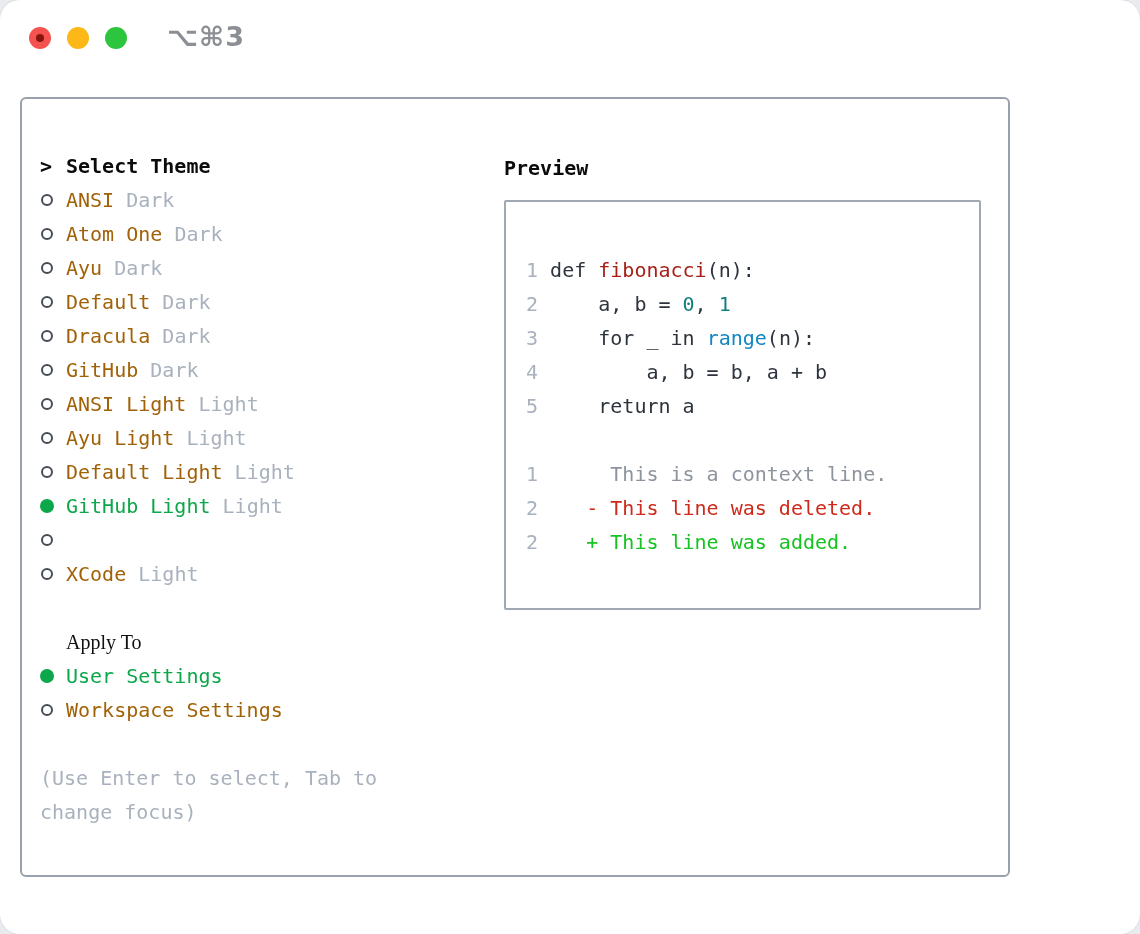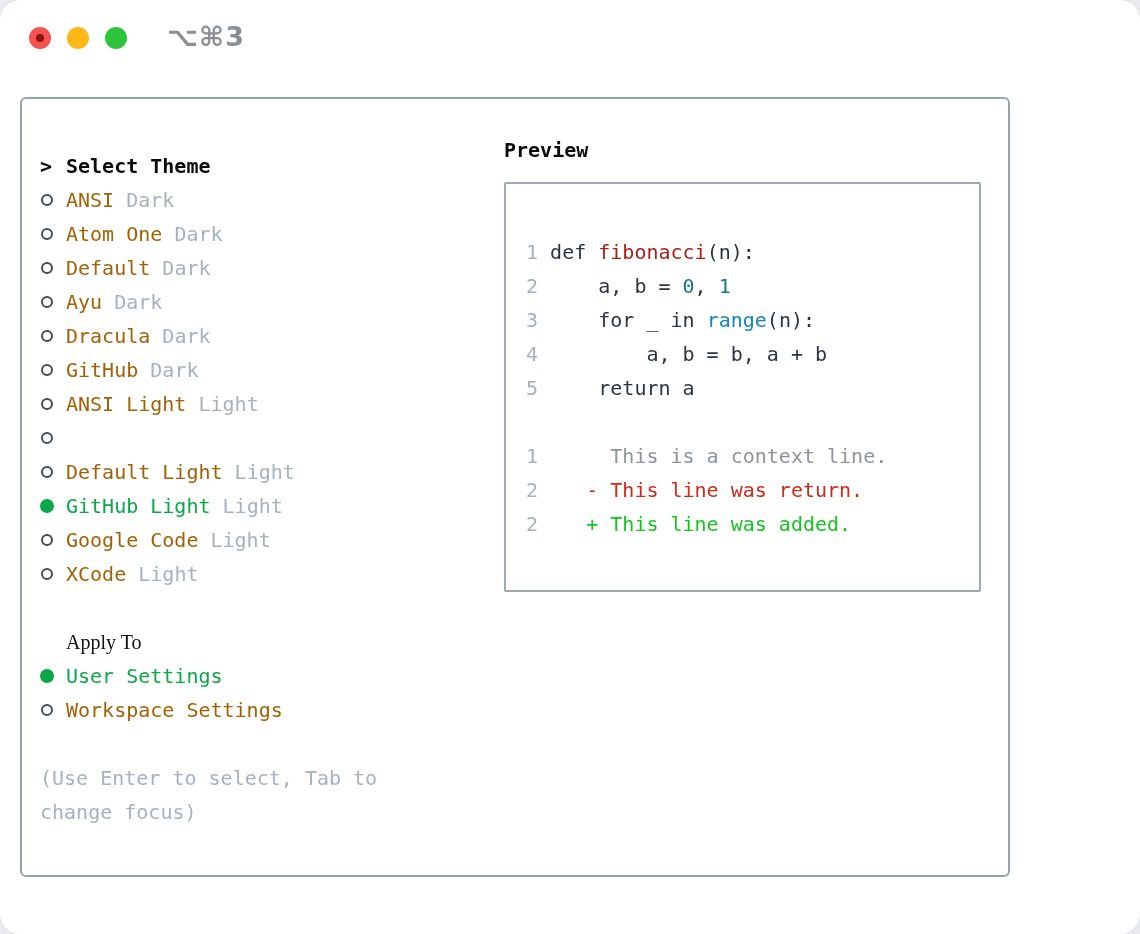--- a/index.html
+++ b/index.html
@@ -41,21 +41,21 @@
   .hdr{font-weight:700;color:#0b0b0b;}
   .hdr2{font-weight:400;color:#101010;font-family:Liberation Serif, serif;}
   .name{color:#a16207;}
   .name.sel{color:var(--selected-green);}
   .tag{color:var(--muted);}
   .gap34{height:34px;}
   .help{
     margin-top:0;width:420px;font-size:20px;line-height:34px;color:var(--muted);
   }
   
-  .right-col{position:absolute;left:482px;top:34px;}
+  .right-col{position:absolute;left:482px;top:52px;}
   .preview-title{font-size:20px;font-weight:700;color:#0b0b0b;height:34px;line-height:34px;}
   .preview-box{
     margin-top:15px;width:477px;height:410px;box-sizing:border-box;
     border:2px solid #a0a8b2;border-radius:2px;background:#fff;
     padding:51px 0 0 20px;overflow:hidden;
   }
   .code-line{height:34px;line-height:34px;font-size:20px;white-space:pre;}
   .tk-lineno{color:var(--muted);}
   .tk-code{color:var(--code-text);}
   .tk-func{color:var(--function-red);}
@@ -82,29 +82,29 @@
   <div class="panel">
 
     <div class="left-col">
       <div class="row">
         <span class="prefix caret">&gt;</span>
         <span class="hdr">Select Theme</span>
       </div>
       <div id="theme-list">
           <div class="row"><span class="prefix"><span class="ring"></span></span><span><span class="name">ANSI</span> <span class="tag">Dark</span></span></div>
           <div class="row"><span class="prefix"><span class="ring"></span></span><span><span class="name">Atom One</span> <span class="tag">Dark</span></span></div>
+          <div class="row"><span class="prefix"><span class="ring"></span></span><span><span class="name">Ayu</span> <span class="tag">Dark</span></span></div>
           <div class="row"><span class="prefix"><span class="ring"></span></span><span><span class="name">Default</span> <span class="tag">Dark</span></span></div>
-          <div class="row"><span class="prefix"><span class="ring"></span></span><span><span class="name">Ayu</span> <span class="tag">Dark</span></span></div>
           <div class="row"><span class="prefix"><span class="ring"></span></span><span><span class="name">Dracula</span> <span class="tag">Dark</span></span></div>
           <div class="row"><span class="prefix"><span class="ring"></span></span><span><span class="name">GitHub</span> <span class="tag">Dark</span></span></div>
           <div class="row"><span class="prefix"><span class="ring"></span></span><span><span class="name">ANSI Light</span> <span class="tag">Light</span></span></div>
-          <div class="row"><span class="prefix"><span class="ring"></span></span></div>
+          <div class="row"><span class="prefix"><span class="ring"></span></span><span><span class="name">Ayu Light</span> <span class="tag">Light</span></span></div>
           <div class="row"><span class="prefix"><span class="ring"></span></span><span><span class="name">Default Light</span> <span class="tag">Light</span></span></div>
           <div class="row"><span class="prefix"><span class="ring filled"></span></span><span><span class="name sel">GitHub Light</span> <span class="tag">Light</span></span></div>
-          <div class="row"><span class="prefix"><span class="ring"></span></span><span><span class="name">Google Code</span> <span class="tag">Light</span></span></div>
+          <div class="row"><span class="prefix"><span class="ring"></span></span></div>
           <div class="row"><span class="prefix"><span class="ring"></span></span><span><span class="name">XCode</span> <span class="tag">Light</span></span></div>
         </div>
 
       <div class="gap34"></div>
 
       <div class="row">
         <span class="prefix"></span>
         <span class="hdr2">Apply To</span>
       </div>
       <div id="apply-list">
@@ -120,19 +120,19 @@
     <div class="right-col">
       <div class="preview-title">Preview</div>
       <div class="preview-box" id="preview-box">
           <div class="code-line"><span class="tk-lineno">1</span><span class="tk-code"> </span><span class="tk-code">def </span><span class="tk-func">fibonacci</span><span class="tk-code">(n):</span></div>
           <div class="code-line"><span class="tk-lineno">2</span><span class="tk-code">     a, b = </span><span class="tk-number">0</span><span class="tk-code">, </span><span class="tk-number">1</span></div>
           <div class="code-line"><span class="tk-lineno">3</span><span class="tk-code">     for _ in </span><span class="tk-builtin">range</span><span class="tk-code">(n):</span></div>
           <div class="code-line"><span class="tk-lineno">4</span><span class="tk-code">         a, b = b, a + b</span></div>
           <div class="code-line"><span class="tk-lineno">5</span><span class="tk-code">     return a</span></div>
           <div class="code-line">&nbsp;</div>
           <div class="code-line"><span class="tk-lineno">1</span><span class="tk-context">      This is a context line.</span></div>
-          <div class="code-line"><span class="tk-lineno">2</span><span class="tk-deleted">    - This line was return.</span></div>
+          <div class="code-line"><span class="tk-lineno">2</span><span class="tk-deleted">    - This line was deleted.</span></div>
           <div class="code-line"><span class="tk-lineno">2</span><span class="tk-added">    + This line was added.</span></div>
         </div>
     </div>
 
   </div>
 </div>
 
 </body></html>

